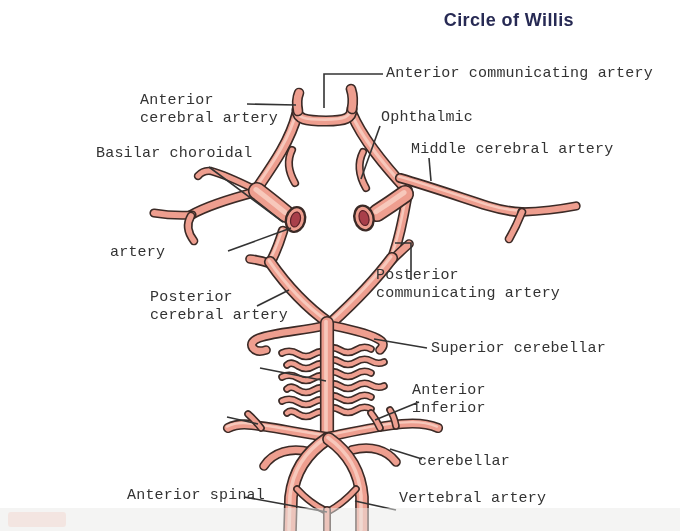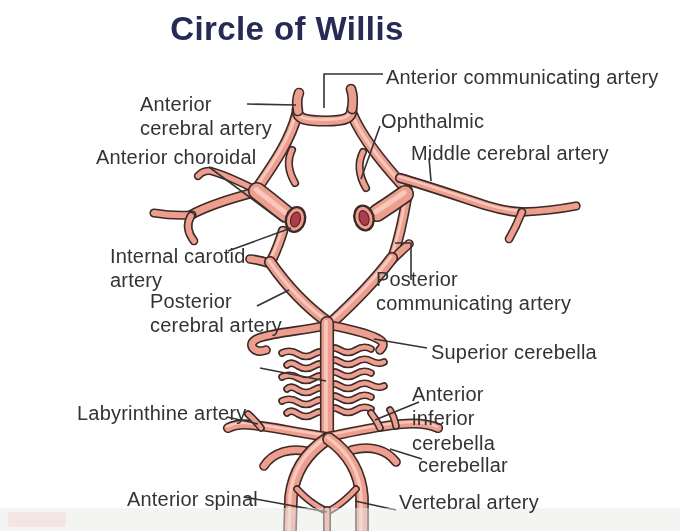--- a/index.html
+++ b/index.html
@@ -1,21 +1,21 @@
 <!DOCTYPE html>
 <html style="--bg: #FFFFFF; --title: #272A54; --label: #333333; --leader: #333333; --artery: #EE9E8F; --outline: #3B2A26; --hl: #F8CFC3;"><head>
 <meta charset="utf-8">
 <style>
   html,body{margin:0;padding:0;background:#fff;}
   .stage{position:relative;width:680px;height:531px;background:var(--bg,#fff);
          font-family:"Liberation Sans",sans-serif;overflow:hidden;}
-  .title{position:absolute;left:0;top:10px;width:574px;text-align:center;
-         font-size:33px;font-weight:bold;color:var(--title,#272a54);letter-spacing:.4px;}
-  .lbl{position:absolute;color:var(--label,#333);font-size:20px;line-height:1.22;
-       white-space:nowrap;letter-spacing:.2px;}
+  .title{position:absolute;left:0;top:10px;width:574px;text-align:right;
+         font-size:18px;font-weight:bold;color:var(--title,#272a54);letter-spacing:.4px;}
+  .lbl{position:absolute;color:var(--label,#333);font-size:15px;line-height:1.22;
+       white-space:nowrap;letter-spacing:.2px;font-family:Liberation Mono, monospace;}
   .lbl span{display:block;}
   .c{}
   svg{position:absolute;left:0;top:0;}
   .vo{fill:none;stroke:var(--outline,#3b2a26);stroke-linecap:round;stroke-linejoin:round;}
   .vb{fill:none;stroke:var(--artery,#ee9e8f);stroke-linecap:round;stroke-linejoin:round;}
   .vh{fill:none;stroke:var(--hl,#f8cfc3);stroke-linecap:round;stroke-linejoin:round;opacity:.85;}
   .ld{fill:none;stroke:var(--leader,#333);stroke-width:1.6px;}
 </style>
 </head>
 <body>
@@ -178,55 +178,50 @@
   <div class="lbl c" style="left:140px;top:92px;width:116px;">
     <span>Anterior</span>
       <span>cerebral artery</span>
   </div>
 
   <div class="lbl" style="left:381px;top:109px;">
       <span>Ophthalmic</span>
     </div>
 
   <div class="lbl" style="left:96px;top:145px;">
-      <span>Anterior choroidal</span>
+      <span>Basilar choroidal</span>
     </div>
 
   <div class="lbl" style="left:411px;top:141px;">
       <span>Middle cerebral artery</span>
     </div>
 
   <div class="lbl c" style="left:110px;top:244px;width:128px;">
-    <span>Internal carotid</span>
       <span>artery</span>
   </div>
 
   <div class="lbl c" style="left:150px;top:289px;width:126px;">
     <span>Posterior</span>
       <span>cerebral artery</span>
   </div>
 
   <div class="lbl c" style="left:376px;top:267px;width:168px;">
     <span>Posterior</span>
       <span>communicating artery</span>
   </div>
 
   <div class="lbl" style="left:431px;top:340px;">
-      <span>Superior cerebella</span>
-    </div>
-
-
-  <div class="lbl" style="left:77px;top:401px;">
-      <span>Labyrinthine artery</span>
-    </div>
+      <span>Superior cerebellar</span>
+    </div>
+
+
 
   <div class="lbl c" style="left:412px;top:382px;width:90px;">
     <span>Anterior</span>
       <span>inferior</span>
-      <span>cerebella</span>
   </div>
 
   <div class="lbl c" style="left:418px;top:453px;width:136px;">
       <span>cerebellar</span>
   </div>
 
   <div class="lbl" style="left:127px;top:487px;">
       <span>Anterior spinal</span>
     </div>
 

